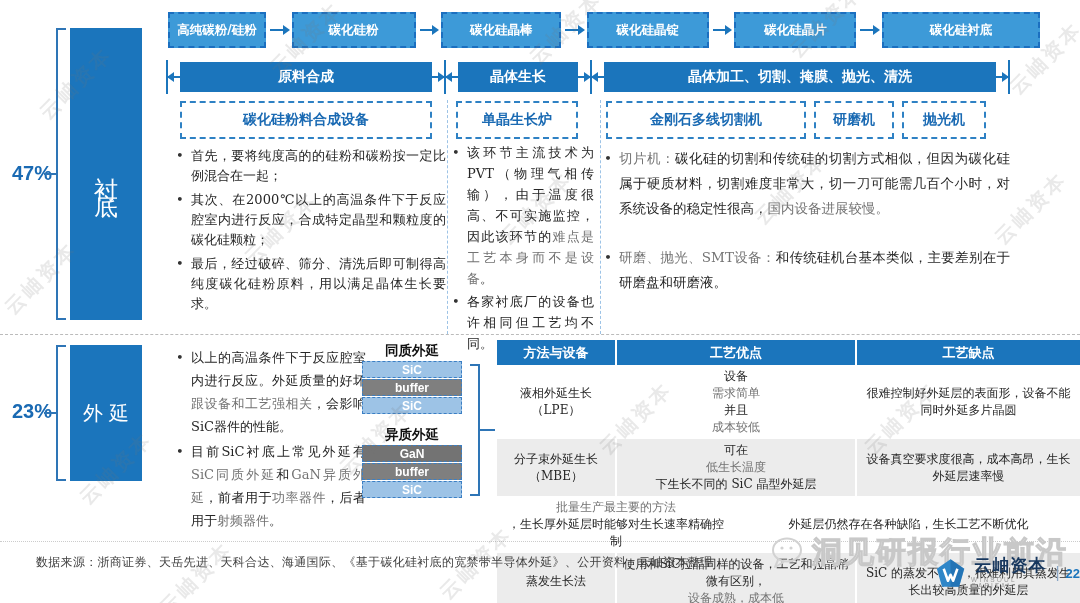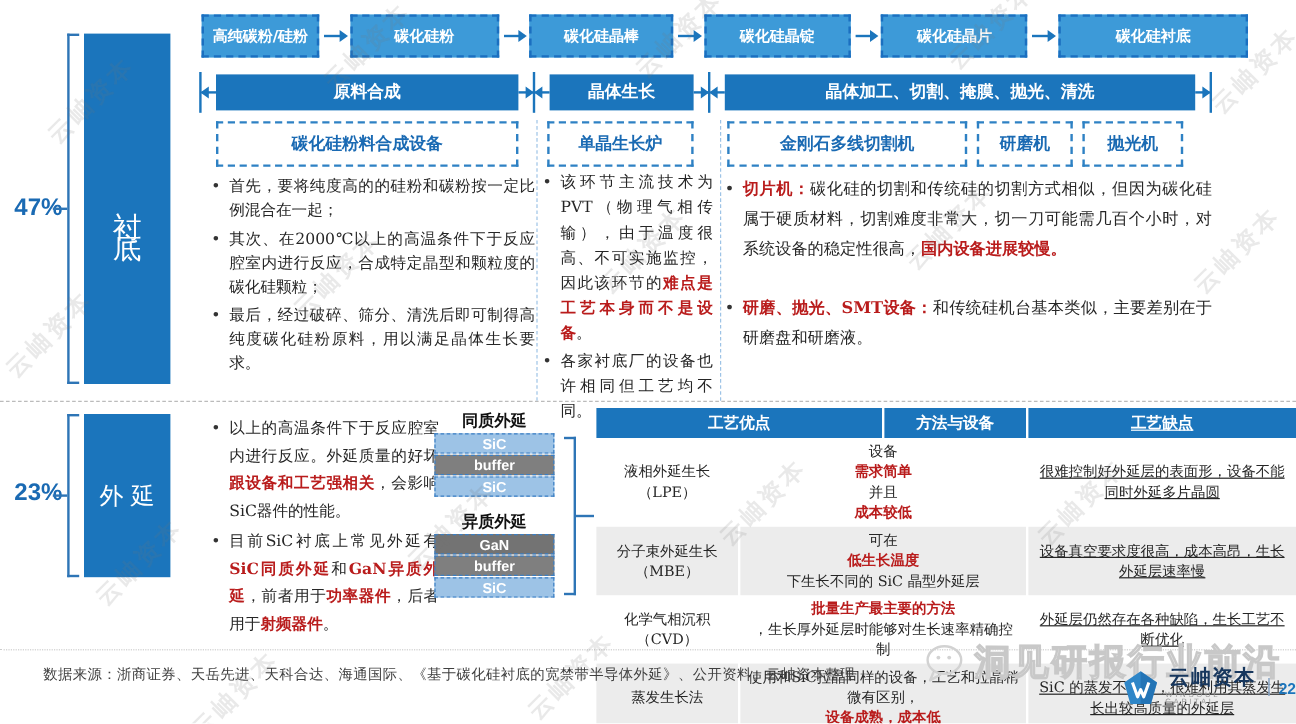--- a/index.html
+++ b/index.html
@@ -50,21 +50,21 @@
   .side-box{position:absolute;left:70px;width:72px;background:#1B75BC;color:#fff;display:flex;
             align-items:center;justify-content:center;z-index:1;font-family:"DejaVu Serif",serif;}
   .vert{writing-mode:vertical-rl;text-orientation:upright;letter-spacing:16px;font-size:24px;}
   .horiz{font-size:20px;letter-spacing:6px;padding-left:6px;}
 
   
   .bullets{position:absolute;color:#262626;z-index:1;font-family:"DejaVu Serif",serif;}
   .bullet{display:flex;}
   .bullet .dot{width:15px;flex:none;color:#333;}
   .btxt{flex:1;text-align:justify;}
-  .hl{color:#b91c1c;font-weight:bold;}
+  .hl{color:#737373;font-weight:normal;}
   .col1{left:176px;top:146px;width:270px;font-size:13px;line-height:20px;}
   .col1 .bullet{margin-bottom:4px;}
   .col2{left:452px;top:142px;width:142px;font-size:13px;line-height:21px;}
   .col2 .bullet{margin-bottom:2px;}
   .col3{left:604px;top:146px;width:406px;font-size:13.5px;line-height:25px;}
   .col3 .bullet{margin-bottom:24px;}
   .colE{left:176px;top:346px;width:190px;font-size:13px;line-height:23px;}
   .colE .bullet{margin-bottom:2px;}
 
   
@@ -82,21 +82,21 @@
   .thead{display:flex;gap:2px;}
   .th{background:#1B75BC;color:#fff;font-weight:bold;font-size:13px;height:25px;display:flex;
       align-items:center;justify-content:center;font-family:"DejaVu Serif",serif;}
   .tr{display:flex;gap:2px;min-height:43px;}
   .tr.alt .td{background:#ECECEC;}
   .td{display:flex;flex-direction:column;align-items:center;justify-content:center;text-align:center;
       font-size:12px;color:#262626;padding:3px 6px;box-sizing:border-box;font-family:"DejaVu Serif",serif;
       line-height:17px;}
   .c1{width:118px;flex:none;}
   .c2{width:238px;flex:none;}
-  .c3{width:221px;flex:1;text-decoration:underline;}
+  .c3{width:221px;flex:1;}
 
   
   .source{position:absolute;left:36px;top:554px;width:740px;font-size:12px;color:#3F3F3F;
           font-weight:400;z-index:1;font-family:"DejaVu Serif",serif;letter-spacing:0.3px;}
   .banner{position:absolute;left:770px;top:532px;display:flex;align-items:center;gap:2px;z-index:1;}
   .banner-text{font-family:"DejaVu Serif",serif;font-weight:bold;font-size:30px;letter-spacing:2px;
           color:#f4f4f4;-webkit-text-stroke:1px #c8c8c8;text-shadow:0 0 1px #cfcfcf;white-space:nowrap;}
   .logo{position:absolute;left:936px;top:556px;display:flex;align-items:center;gap:6px;z-index:2;}
   .brand-col{display:flex;flex-direction:column;align-items:center;line-height:1;}
   .brand-name{font-family:"DejaVu Serif",serif;font-weight:bold;font-size:17px;color:#17375E;letter-spacing:1px;}
@@ -238,22 +238,22 @@
   <div class="stack" style="top:445px">
     <div class="layer gan">GaN</div>
     <div class="layer buffer">buffer</div>
     <div class="layer sic">SiC</div>
   </div>
   <div class="bracket br-left" style="left:470px;top:364px;height:132px"></div>
   <div class="dash" style="left:480px;top:429px;width:15px"></div>
 
   <div class="tbl">
     <div class="thead">
+      <div class="th c1">方法与设备</div>
       <div class="th c2">工艺优点</div>
-      <div class="th c1">方法与设备</div>
       <div class="th c3">工艺缺点</div>
     </div>
     <div class="tr">
       <div class="td c1">
         <div>液相外延生长</div>
         <div>（LPE）</div>
       </div>
       <div class="td c2">
           <span>设备</span>
           <span class="hl">需求简单</span>
@@ -272,24 +272,20 @@
       <div class="td c2">
           <span>可在</span>
           <span class="hl">低生长温度</span>
           <span>下生长不同的 SiC 晶型外延层</span>
         </div>
       <div class="td c3">
           <span>设备真空要求度很高，成本高昂，生长外延层速率慢</span>
         </div>
     </div>
     <div class="tr">
-      <div class="td c1">
-        <div>化学气相沉积</div>
-        <div>（CVD）</div>
-      </div>
       <div class="td c2">
           <span class="hl">批量生产最主要的方法</span>
           <span>，生长厚外延层时能够对生长速率精确控制</span>
         </div>
       <div class="td c3">
           <span>外延层仍然存在各种缺陷，生长工艺不断优化</span>
         </div>
     </div>
     <div class="tr alt">
       <div class="td c1">

